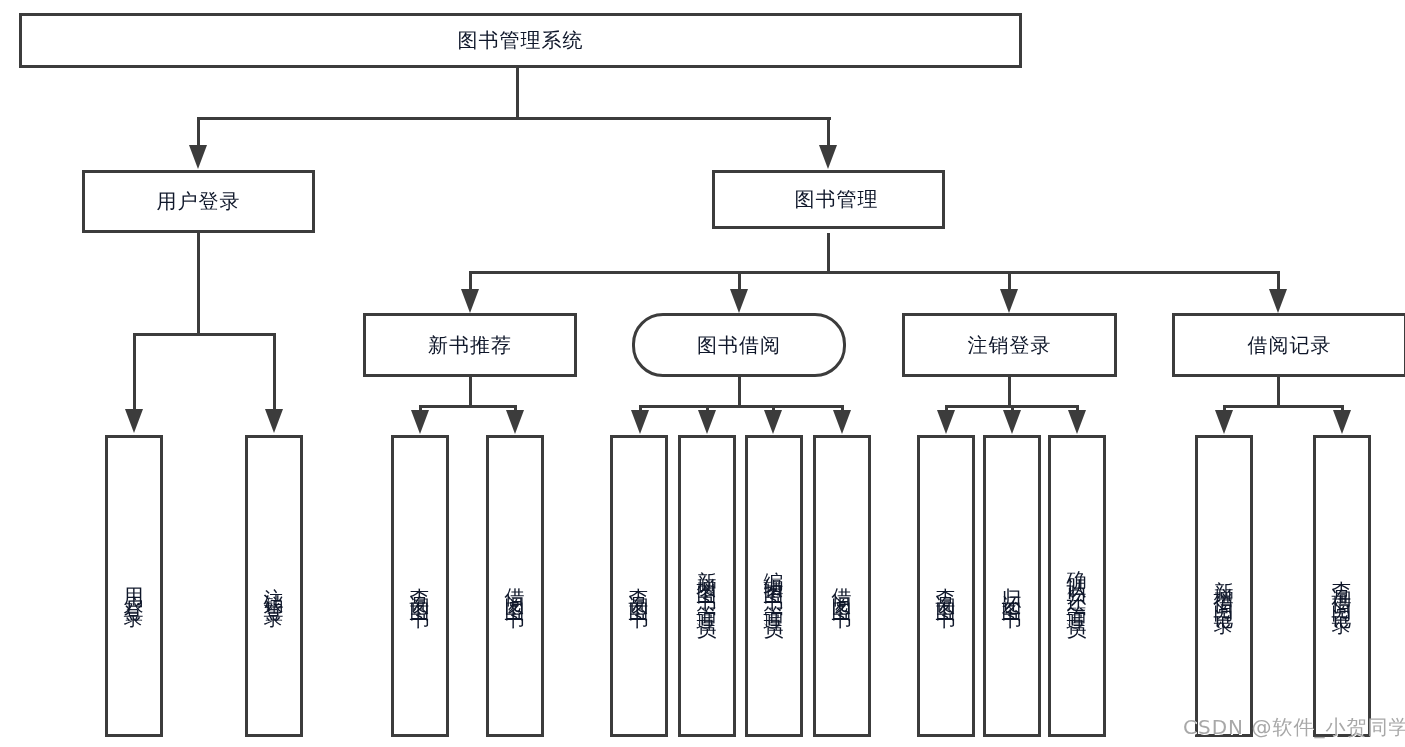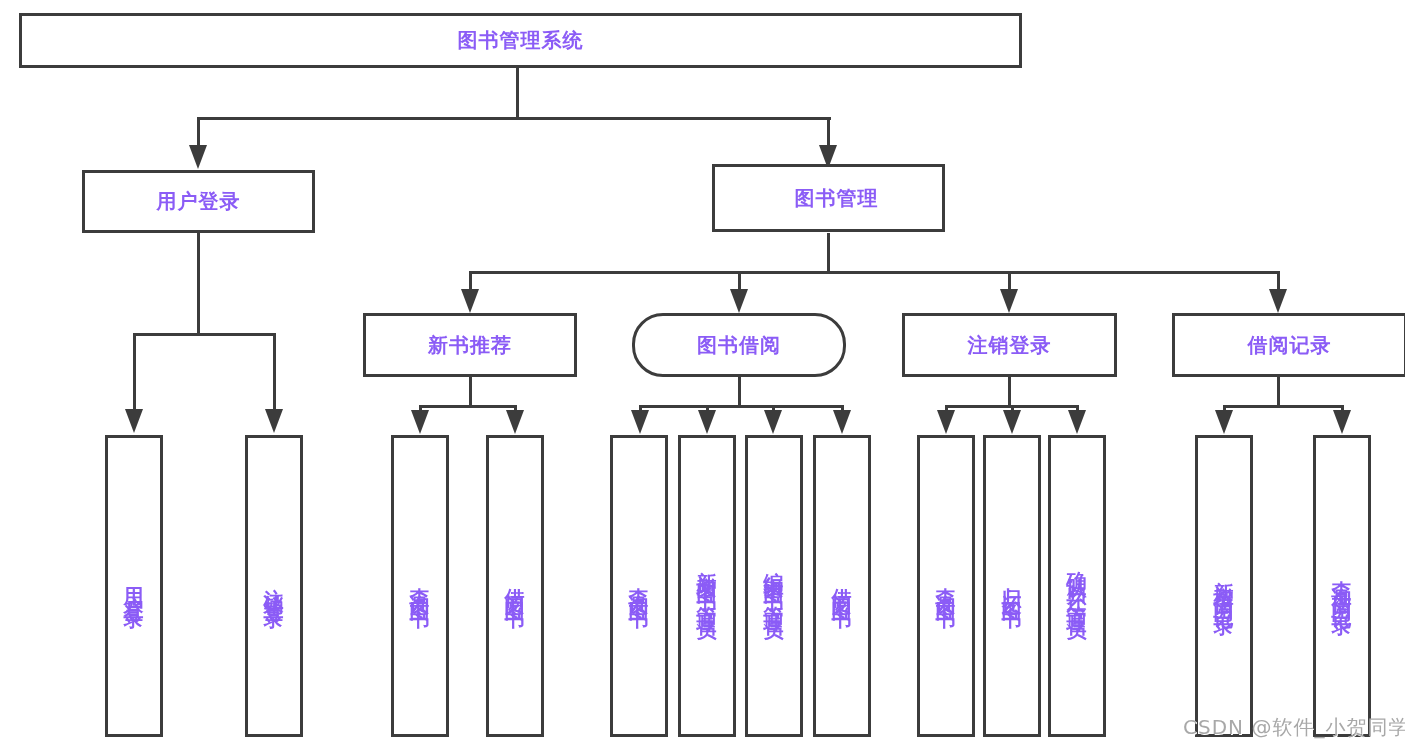--- a/index.html
+++ b/index.html
@@ -17,25 +17,24 @@
   }
   
   .box {
     position: absolute;
     box-sizing: border-box;
     background: #ffffff;
     border: 3px solid #3c3c3c;
     display: flex;
     align-items: center;
     justify-content: center;
-    color: #8b5cf6;
+    color: #0f172a;
     font-size: 20px;
     letter-spacing: 1px;
     white-space: nowrap;
-    font-weight: bold;
   }
   .vbox {
     writing-mode: vertical-rl;
     text-orientation: mixed;
     letter-spacing: 7px;
     line-height: 1;
     white-space: normal;
     padding: 8px 0;
   }
   
@@ -70,21 +69,21 @@
   <div class="box" style="left:19px; top:13px; width:1003px; height:55px;">图书管理系统</div>
 
   <div class="cline" style="left:516px; top:68px; width:3px; height:51px;"></div>
   <div class="cline" style="left:197px; top:117px; width:634px; height:3px;"></div>
   <div class="cline" style="left:197px; top:117px; width:3px; height:30px;"></div>
   <div class="arrow" style="left:189px; top:145px;"></div>
   <div class="cline" style="left:827px; top:117px; width:3px; height:30px;"></div>
   <div class="arrow" style="left:819px; top:145px;"></div>
 
   <div class="box" style="left:82px; top:170px; width:233px; height:63px;">用户登录</div>
-  <div class="box" style="left:712px; top:164px; width:233px; height:68px;padding-left:16px;">图书管理</div>
+  <div class="box" style="left:712px; top:170px; width:233px; height:59px;padding-left:16px;">图书管理</div>
 
   <div class="cline" style="left:197px; top:233px; width:3px; height:102px;"></div>
   <div class="cline" style="left:133px; top:333px; width:143px; height:3px;"></div>
   <div class="cline" style="left:133px; top:333px; width:3px; height:78px;"></div>
   <div class="arrow" style="left:125px; top:409px;"></div>
   <div class="cline" style="left:273px; top:333px; width:3px; height:78px;"></div>
   <div class="arrow" style="left:265px; top:409px;"></div>
 
   <div class="cline" style="left:827px; top:233px; width:3px; height:40px;"></div>
   <div class="cline" style="left:469px; top:271px; width:810px; height:3px;"></div>

